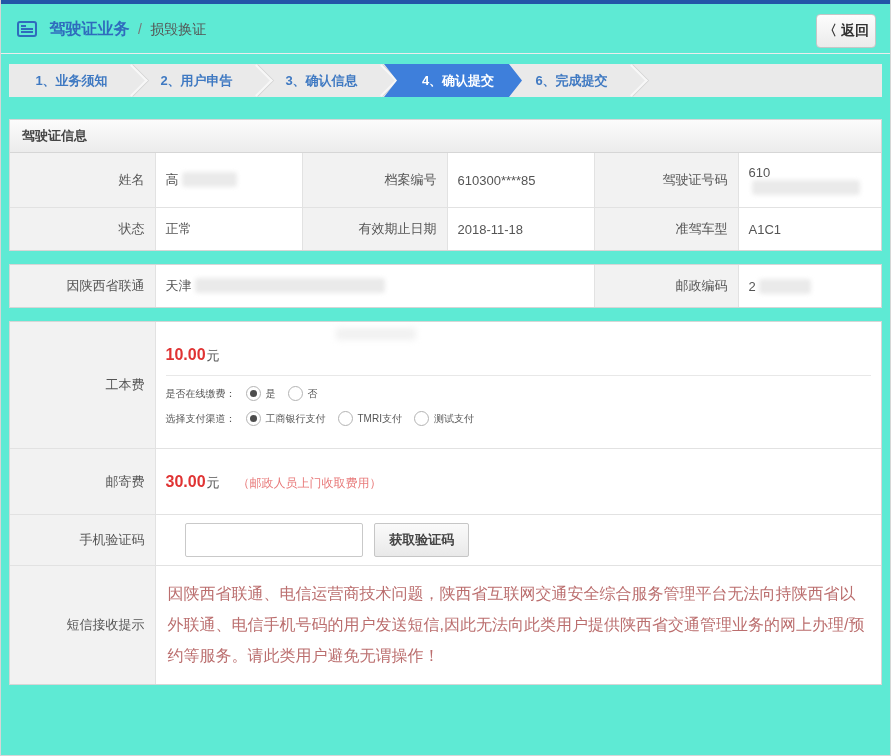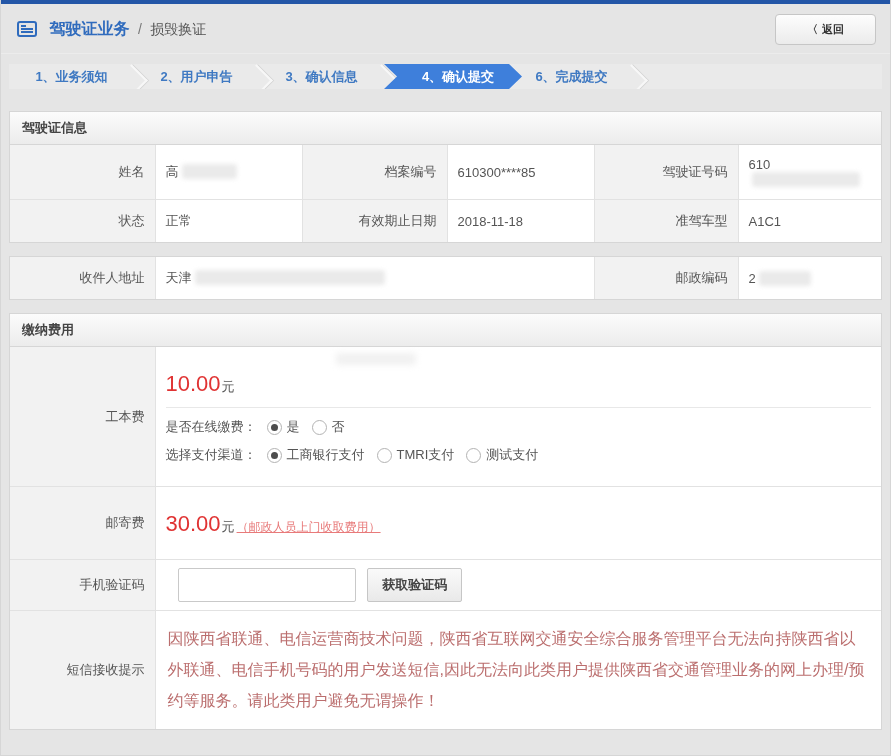--- a/index.html
+++ b/index.html
@@ -2,34 +2,34 @@
 <html style="--navy: #2356a7; --blue: #2f6bbd; --step-blue: #3e7fdb; --btn-blue: #4285e2; --red: #e03333; --note-red: #bb6e6e;"><head>
 <meta charset="utf-8">
 <style>
   :root{
     --navy:#2356a7; --blue:#2f6bbd; --step-blue:#3e7fdb; --btn-blue:#4285e2;
     --red:#e03333; --note-red:#bb6e6e; --cell-border:#e2e2e2; --outer-border:#d6d6d6;
   }
   *{box-sizing:border-box;}
   html,body{margin:0;padding:0;background:#fff;}
   body{width:891px;height:756px;font-family:"Liberation Sans","DejaVu Sans",sans-serif;color:#555;}
-  .page{width:891px;height:756px;border:1px solid var(--outer-border);border-top:none;background:#e5e5e5;overflow:hidden;}
+  .page{width:891px;height:756px;border:1px solid var(--outer-border);border-top:none;background:#5eead4;overflow:hidden;}
   .topbar{height:4px;background:var(--navy);}
   
   .header{position:relative;padding:15px 16px 12px 16px;border-bottom:1px solid #ececec;}
   .hicon{display:inline-block;vertical-align:-3px;margin-right:8px;}
   .title-main{color:var(--blue);font-size:16px;font-weight:bold;}
   .title-sep{color:#777;font-size:14px;margin:0 4px;}
   .title-sub{color:#555;font-size:14px;}
-  .back-btn{position:absolute;right:14px;top:10px;padding:7px 31px;font-size:11px;font-weight:bold;color:#333;
+  .back-btn{position:absolute;right:14px;top:10px;padding:7px 6px;font-size:14px;font-weight:bold;color:#333;
     background:linear-gradient(#fdfdfd,#ebebeb);border:1px solid #c6c6c6;border-radius:4px;cursor:pointer;
     font-family:inherit;}
   .back-btn .chev{margin-right:4px;font-weight:bold;}
   
-  .steps{display:flex;height:25px;background:#eaeaea;margin:10px 8px 22px 8px;overflow:hidden;}
+  .steps{display:flex;height:33px;background:#eaeaea;margin:10px 8px 22px 8px;overflow:hidden;}
   .step{position:relative;width:125px;display:flex;align-items:center;justify-content:center;
     font-size:13px;font-weight:bold;color:#3f79c2;}
   .step .chevline{position:absolute;right:-9px;top:5px;width:23px;height:23px;
     border-top:2px solid #f7f7f7;border-right:2px solid #f7f7f7;
     box-shadow:1px -1px 0 #d7d7d7;transform:rotate(45deg);z-index:1;}
   .step.active{background:var(--step-blue);color:#fff;width:138px;margin-right:-13px;z-index:2;
     clip-path:polygon(0 0,calc(100% - 13px) 0,100% 50%,calc(100% - 13px) 100%,0 100%,13px 50%);
     padding-left:10px;}
   .steps .filler{flex:1;}
   
@@ -42,33 +42,33 @@
   table.info tr td:last-child{border-right:none;}
   table.info tr:first-child td{border-top:none;}
   table.info tr:last-child td{border-bottom:none;}
   td.lbl{background:#f2f2f2;text-align:right;color:#555;}
   td.val{background:#fff;text-align:left;color:#666;}
   .blur{display:inline-block;height:15px;background:#d9d9d9;opacity:.55;filter:blur(2px);
     border-radius:3px;vertical-align:-3px;margin-left:3px;}
   
   td.payval{background:#fff;padding:0 12px;position:relative;}
   .fee-line{padding:12px 0 10px 0;}
-  .fee-red{color:var(--red);font-size:22px;font-weight:normal;}
+  .fee-red{color:var(--red);font-size:16px;font-weight:bold;}
   .fee-unit{color:#555;font-size:13px;margin-left:1px;}
   .smudge{position:absolute;left:180px;top:6px;width:80px;height:12px;background:#e3e3e3;
     opacity:.5;filter:blur(3px);border-radius:3px;}
   .divider{border-top:1px solid #e8e8e8;margin:0 0 10px 0;}
-  .opt-line{display:flex;align-items:center;margin-bottom:10px;font-size:13px;color:#555;}
+  .opt-line{display:flex;align-items:center;margin-bottom:10px;font-size:10px;color:#555;}
   .opt-label{margin-right:10px;}
   .radio{display:inline-block;width:15px;height:15px;border:1px solid #b3b3b3;border-radius:50%;
     background:#fff;position:relative;margin:0 5px 0 12px;vertical-align:-3px;cursor:pointer;}
   .radio.checked::after{content:'';position:absolute;left:3px;top:3px;width:7px;height:7px;
     border-radius:50%;background:#4d4d4d;}
   .opt-line .first{margin-left:0;}
-  .postage-note{color:#e87a7a;font-size:12px;margin-left:2px;text-decoration:underline;}
+  .postage-note{color:#e87a7a;font-size:12px;margin-left:18px;}
   .code-input{width:178px;height:34px;border:1px solid #c9c9c9;border-radius:2px;padding:0 8px;
     font-size:13px;font-family:inherit;vertical-align:middle;}
   .code-btn{height:34px;margin-left:8px;padding:0 14px;font-size:13px;font-weight:bold;color:#444;
     background:linear-gradient(#fafafa,#e9e9e9);border:1px solid #c6c6c6;border-radius:2px;
     vertical-align:middle;cursor:pointer;font-family:inherit;}
   .notice{color:var(--note-red);font-size:16px;line-height:1.95;margin:0;padding:2px 0;}
 </style>
 </head>
 <body>
 
@@ -150,31 +150,30 @@
       <colgroup>
           <col style="width:145px">
           <col style="width:147px">
           <col style="width:145px">
           <col style="width:147px">
           <col style="width:144px">
           <col>
         </colgroup>
       <tbody>
       <tr>
-        <td class="lbl">收件人地址</td>
+        <td class="lbl">因陕西省联通</td>
         <td class="val" colspan="3"><span>天津</span><span class="blur" style="width:190px"></span></td>
         <td class="lbl">邮政编码</td>
         <td class="val"><span>2</span><span class="blur" style="width:52px"></span></td>
       </tr>
     </tbody>
       </table>
   </div>
 
   <div class="section">
-    <div class="section-title">缴纳费用</div>
     <table class="info">
       <colgroup>
           <col style="width:145px">
           <col>
         </colgroup>
       <tbody>
           <tr>
         <td class="lbl">工本费</td>
         <td class="payval">
           <span class="smudge"></span>
@@ -199,21 +198,21 @@
         </td>
       </tr>
       <tr>
         <td class="lbl">邮寄费</td>
         <td class="payval">
           <div class="fee-line"><span class="fee-red">30.00</span><span class="fee-unit">元</span><span class="postage-note">（邮政人员上门收取费用）</span></div>
         </td>
       </tr>
       <tr>
         <td class="lbl">手机验证码</td>
-        <td class="payval" style="padding:8px 22px;">
+        <td class="payval" style="padding:8px 29px;">
           <input class="code-input" type="text" value="" style="">
           <button class="code-btn">获取验证码</button>
         </td>
       </tr>
       <tr>
         <td class="lbl">短信接收提示</td>
         <td class="payval" style="padding:10px 12px;">
           <p class="notice">因陕西省联通、电信运营商技术问题，陕西省互联网交通安全综合服务管理平台无法向持陕西省以外联通、电信手机号码的用户发送短信,因此无法向此类用户提供陕西省交通管理业务的网上办理/预约等服务。请此类用户避免无谓操作！</p>
         </td>
       </tr>

